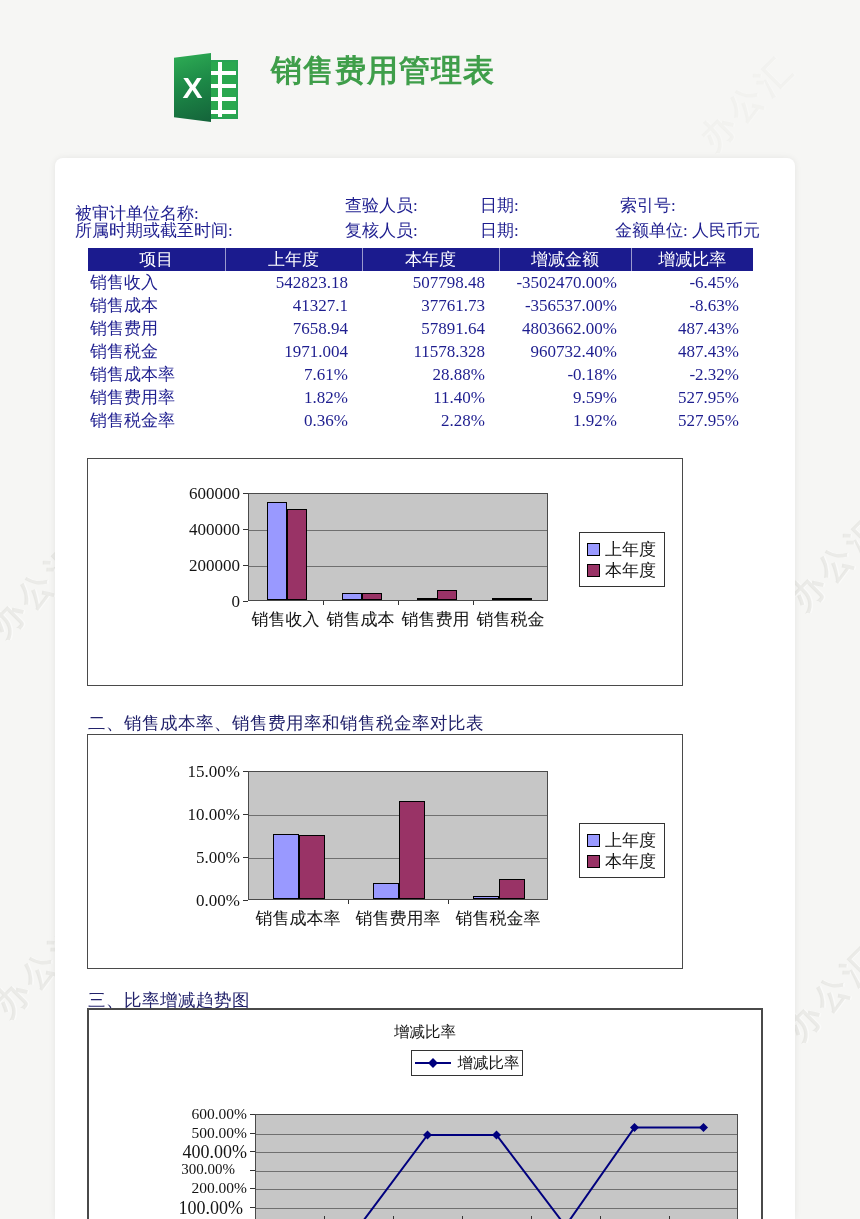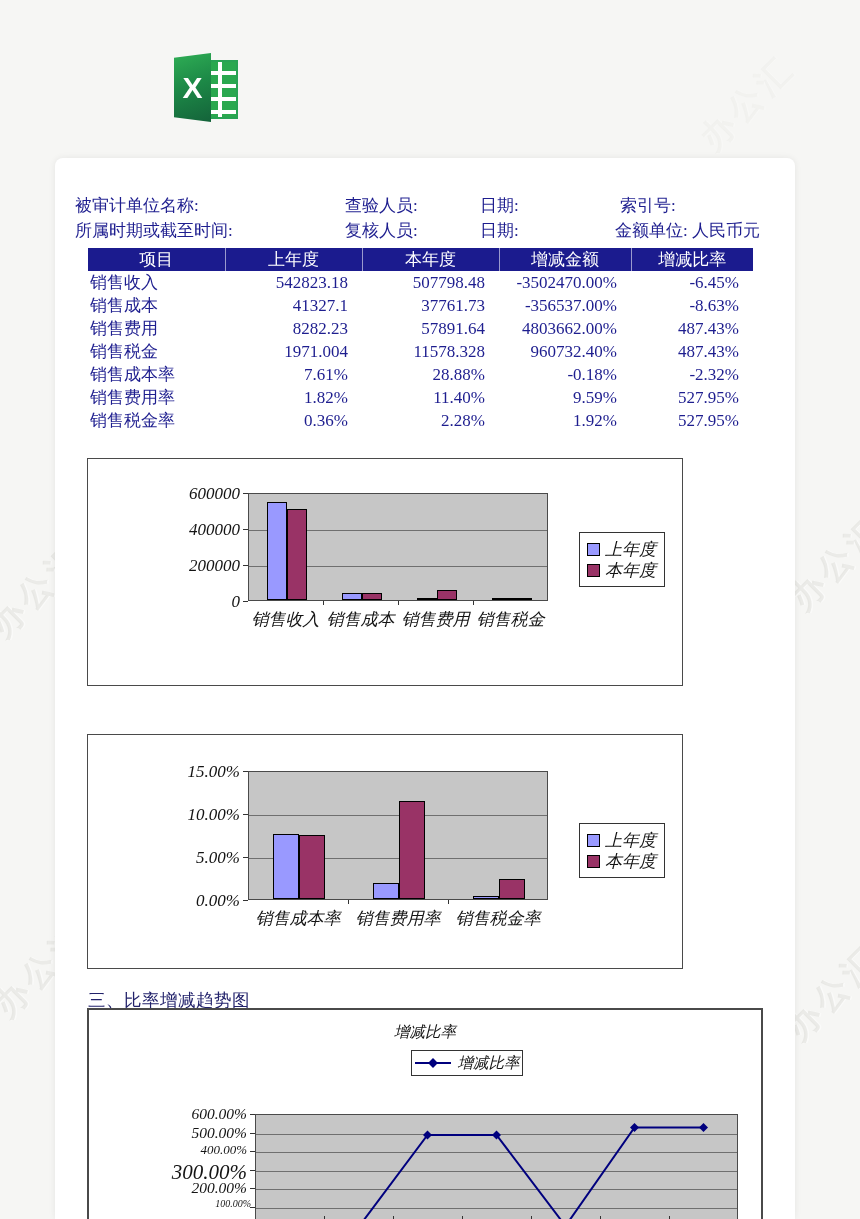--- a/index.html
+++ b/index.html
@@ -34,21 +34,21 @@
   
   .tbl{position:absolute;left:33px;top:90px;width:665px;border-collapse:collapse;table-layout:fixed;}
   .tbl th{background:#1b1b8e;color:#fff;font-weight:normal;font-size:17px;height:21px;
       text-align:center;padding:0;border-left:1px solid #9a9ace;}
   .tbl th:first-child{border-left:none;}
   .tbl td{font-size:17px;color:#1e1e8f;height:20.5px;padding:0 14px 0 0;text-align:right;white-space:nowrap;}
   .tbl td:first-child{text-align:left;padding:0 0 0 2px;}
   
   .sec{position:absolute;font-size:17.5px;color:#22226b;white-space:nowrap;letter-spacing:.5px;}
   
-  .chartbox{position:absolute;background:#fff;border:1px solid #4a4a4a;overflow:visible;font-style:italic;}
+  .chartbox{position:absolute;background:#fff;border:1px solid #4a4a4a;overflow:visible;}
   .plot{position:absolute;background:#c6c6c6;border:1px solid #4a4a4a;box-sizing:border-box;}
   .gridline{position:absolute;height:1px;background:#6f6f6f;}
   .yticklab{position:absolute;font-size:17px;color:#141414;text-align:right;white-space:nowrap;line-height:1;}
   .ytickmark{position:absolute;width:5px;height:1px;background:#333;}
   .xtickmark{position:absolute;width:1px;background:#333;}
   .bar{position:absolute;border:1px solid #000;box-sizing:border-box;}
   .catlab{position:absolute;font-size:17px;color:#141414;text-align:center;white-space:nowrap;line-height:1;}
   .legend{position:absolute;background:#fff;border:1px solid #333;box-sizing:border-box;
       display:flex;flex-direction:column;justify-content:center;gap:4px;padding-left:7px;}
   .legend-item{display:flex;align-items:center;gap:5px;font-size:17px;color:#141414;line-height:1;}
@@ -77,24 +77,25 @@
       <div class="wm" style="left: 690px; top: 128px; opacity: 0.18;">办公汇</div>
     </div>
 
   <div class="hdr">
     <div class="logo">
       <div class="logo-sheet"></div>
       <div class="logo-front">
         <span class="logo-x">X</span>
       </div>
     </div>
+    <div class="title">销售费用管理表</div>
   </div>
 
   <div class="panel">
-    <div class="info" style="left:20px;top:36px;">被审计单位名称:</div>
+    <div class="info" style="left:20px;top:44px;">被审计单位名称:</div>
     <div class="info" style="left:290px;top:36px;">查验人员:</div>
     <div class="info" style="left:425px;top:36px;">日期:</div>
     <div class="info" style="left:565px;top:36px;text-align:right;">索引号:</div>
     <div class="info" style="left:20px;top:61px;">所属时期或截至时间:</div>
     <div class="info" style="left:290px;top:61px;">复核人员:</div>
     <div class="info" style="left:425px;top:61px;">日期:</div>
     <div class="info" style="left:560px;top:61px;">金额单位: 人民币元</div>
 
     <table class="tbl">
       <colgroup>
@@ -123,21 +124,21 @@
           </tr>
           <tr>
             <td>销售成本</td>
             <td>41327.1</td>
             <td>37761.73</td>
             <td>-356537.00%</td>
             <td>-8.63%</td>
           </tr>
           <tr>
             <td>销售费用</td>
-            <td>8282.23</td>
+            <td>7658.94</td>
             <td>57891.64</td>
             <td>4803662.00%</td>
             <td>487.43%</td>
           </tr>
           <tr>
             <td>销售税金</td>
             <td>1971.004</td>
             <td>11578.328</td>
             <td>960732.40%</td>
             <td>487.43%</td>
@@ -199,20 +200,21 @@
             <span class="swatch" style="background: rgb(153, 153, 255);"></span>
             <span>上年度</span>
           </div>
           <div class="legend-item">
             <span class="swatch" style="background: rgb(153, 51, 102);"></span>
             <span>本年度</span>
           </div>
         </div>
       </div>
 
+    <div class="sec" style="left:33px;top:553px;">二、销售成本率、销售费用率和销售税金率对比表</div>
     <div class="chartbox" id="chart2" style="left:32px;top:576px;width:594px;height:233px;">
         <div class="plot" style="left: 160px; top: 36px; width: 300px; height: 129px;">
           <div class="gridline" style="left: 0px; right: 0px; top: 43px;"></div>
           <div class="gridline" style="left: 0px; right: 0px; top: 86px;"></div>
           <div class="bar" style="left: 24px; bottom: 0px; width: 26px; height: 65px; background: rgb(153, 153, 255);"></div>
           <div class="bar" style="left: 50px; bottom: 0px; width: 26px; height: 64px; background: rgb(153, 51, 102);"></div>
           <div class="bar" style="left: 124px; bottom: 0px; width: 26px; height: 16px; background: rgb(153, 153, 255);"></div>
           <div class="bar" style="left: 150px; bottom: 0px; width: 26px; height: 98px; background: rgb(153, 51, 102);"></div>
           <div class="bar" style="left: 224px; bottom: 0px; width: 26px; height: 3px; background: rgb(153, 153, 255);"></div>
           <div class="bar" style="left: 250px; bottom: 0px; width: 26px; height: 20px; background: rgb(153, 51, 102);"></div>
@@ -255,27 +257,27 @@
           <div class="gridline" style="left: 0px; right: 0px; top: 19px;"></div>
           <div class="gridline" style="left: 0px; right: 0px; top: 37px;"></div>
           <div class="gridline" style="left: 0px; right: 0px; top: 56px;"></div>
           <div class="gridline" style="left: 0px; right: 0px; top: 74px;"></div>
           <div class="gridline" style="left: 0px; right: 0px; top: 93px;"></div>
         </div>
         <div class="yticklab" style="left: 80px; top: 96px; width: 78px; font-size: 15.5px;">600.00%</div>
         <div class="ytickmark" style="left: 161px; top: 104px;"></div>
         <div class="yticklab" style="left: 80px; top: 115px; width: 78px; font-size: 15.5px;">500.00%</div>
         <div class="ytickmark" style="left: 161px; top: 123px;"></div>
-        <div class="yticklab" style="left: 80px; top: 133px; width: 78px; font-size: 13px;">400.00%</div>
+        <div class="yticklab" style="left: 80px; top: 133px; width: 78px; font-size: 18px;">400.00%</div>
         <div class="ytickmark" style="left: 161px; top: 141px;"></div>
-        <div class="yticklab" style="left: 80px; top: 152px; width: 78px; font-size: 21px;">300.00%</div>
+        <div class="yticklab" style="left: 80px; top: 152px; width: 78px; font-size: 15px; text-align: center;">300.00%</div>
         <div class="ytickmark" style="left: 161px; top: 160px;"></div>
         <div class="yticklab" style="left: 80px; top: 170px; width: 78px; font-size: 15.5px;">200.00%</div>
         <div class="ytickmark" style="left: 161px; top: 178px;"></div>
-        <div class="yticklab" style="left: 84px; top: 189px; width: 78px; font-size: 10px;">100.00%</div>
+        <div class="yticklab" style="left: 76px; top: 189px; width: 78px; font-size: 18px;">100.00%</div>
         <div class="ytickmark" style="left: 161px; top: 197px;"></div>
         <div class="xtickmark" style="left: 235px; top: 206px; height: 8px;"></div>
         <div class="xtickmark" style="left: 304px; top: 206px; height: 8px;"></div>
         <div class="xtickmark" style="left: 373px; top: 206px; height: 8px;"></div>
         <div class="xtickmark" style="left: 442px; top: 206px; height: 8px;"></div>
         <div class="xtickmark" style="left: 511px; top: 206px; height: 8px;"></div>
         <div class="xtickmark" style="left: 580px; top: 206px; height: 8px;"></div>
         <svg width="672" height="400">
           <polyline points="200.5,216.8 269.5,217.2 338.5,124.9 407.5,124.9 476.5,216.0 545.5,117.4 614.5,117.4" fill="none" stroke="#00007e" stroke-width="2"></polyline>
           <path d="M 200.5 212.29970000000003 L 205 216.79970000000003 L 200.5 221.29970000000003 L 196 216.79970000000003 Z" fill="#00007e"></path>

